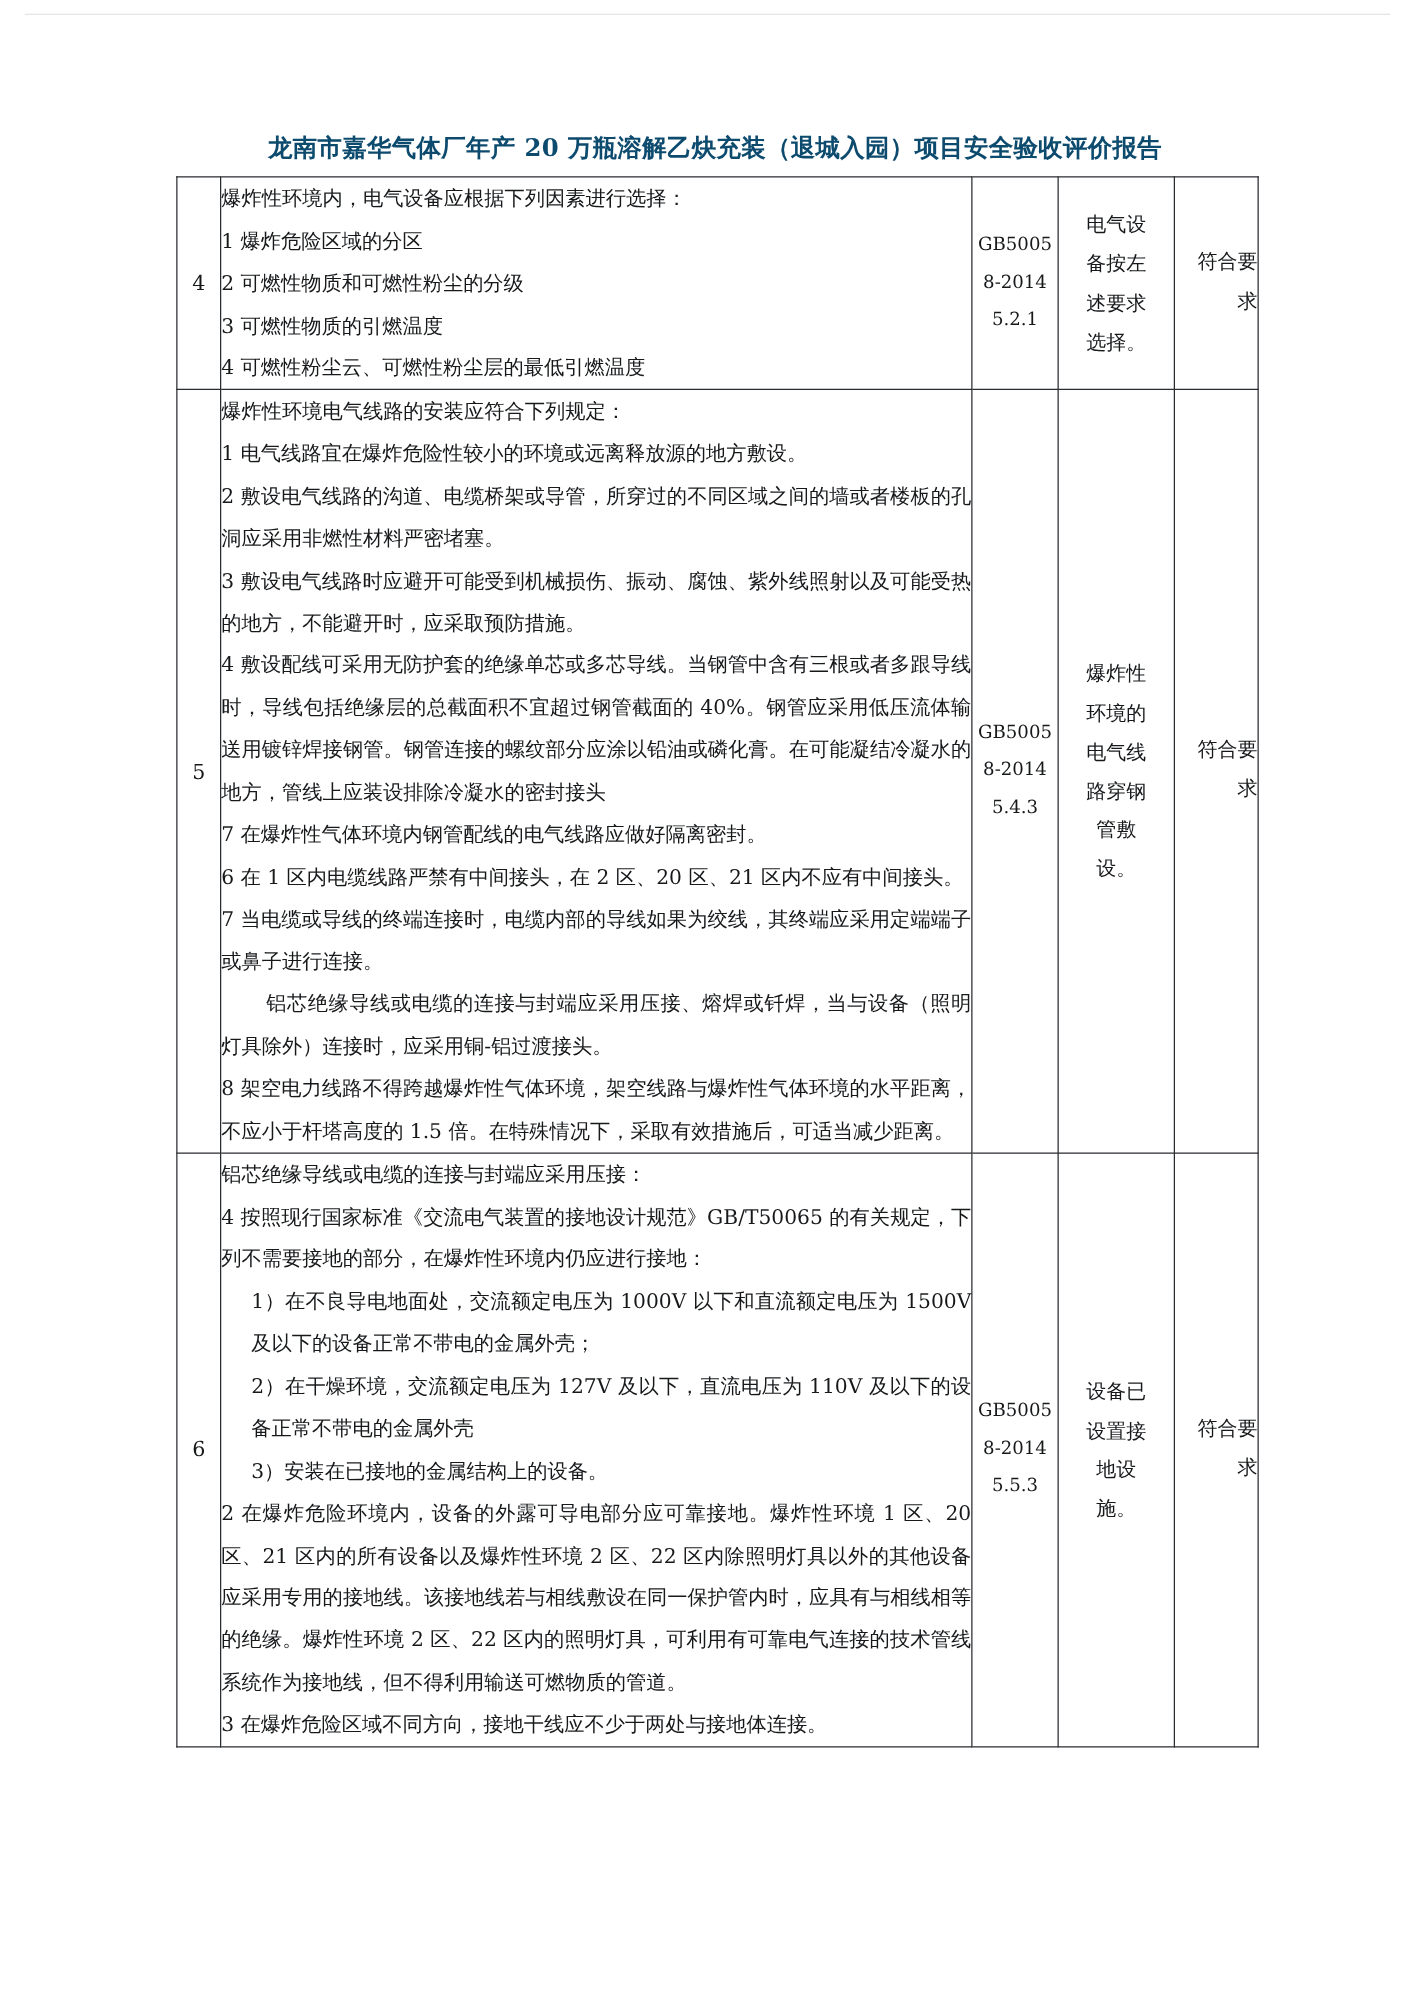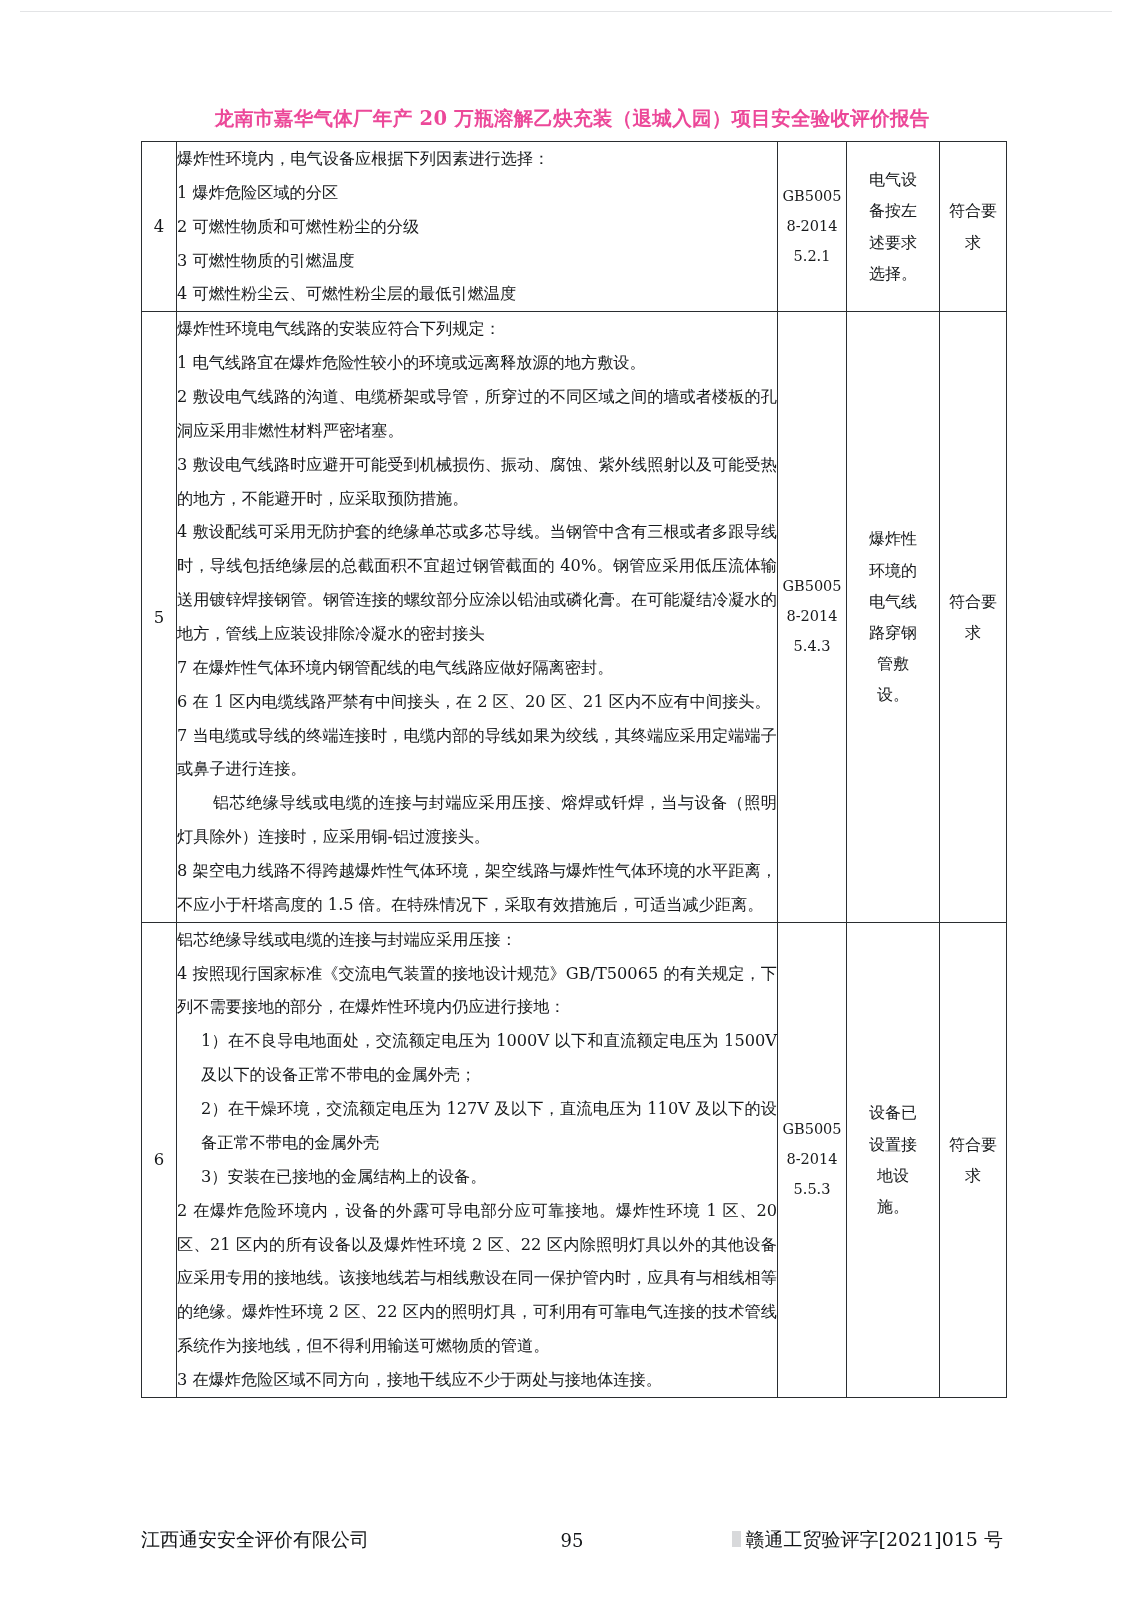--- a/index.html
+++ b/index.html
@@ -35,21 +35,21 @@
   .doc-header {
     position: absolute;
     top: 105px;
     left: 141px;
     width: 862px;
     text-align: center;
     font-family: "DejaVu Serif", "Liberation Serif", serif;
     font-weight: bold;
     font-size: 19.5px;
     letter-spacing: 0.3px;
-    color: #ec4899;
+    color: #0c4a6e;
     white-space: nowrap;
   }
   
   .tbl-wrap {
     position: absolute;
     top: 141px;
     left: 141px;
     width: 862px;
   }
   table.main {
@@ -60,21 +60,21 @@
   table.main td {
     border: 1px solid #2a2d30;
     vertical-align: middle;
     padding: 0;
     background: #ffffff;
   }
   td.c-no        { width: 34px;  text-align: center; font-size: 16.5px; font-family:"DejaVu Serif","Liberation Serif",serif; }
   td.c-body      { width: 600px; padding: 6px 14px 8px 14px; }
   td.c-std       { width: 68px;  text-align: center; font-size: 14.5px; line-height: 2.05; font-family:"DejaVu Serif","Liberation Serif",serif;margin-left:44px; }
   td.c-actual    { width: 92px;  text-align: center; font-size: 16px;   line-height: 1.95; margin-left: 12px; }
-  td.c-result    { width: 66px;  text-align: center; font-size: 16px;   line-height: 1.95; }
+  td.c-result    { width: 66px;  text-align: right; font-size: 16px;   line-height: 1.95; font-family: Liberation Mono, monospace; }
 
   .body-line {
     font-size: 16.2px;
     line-height: 2.09;
     text-align: justify;
     text-justify: inter-ideograph;
     color: #16181a;
   }
   .body-line.ind1 { text-indent: 0; }
   .body-line.ind2 { padding-left: 24px; text-indent: 0; }
@@ -207,22 +207,14 @@
           <td class="c-result">
             <span class="act-line">符合要</span>
             <span class="act-line">求</span>
           </td>
         </tr>
 
       </tbody>
     </table>
   </div>
 
-  <div class="footer">
-    <div class="footer-left">江西通安安全评价有限公司</div>
-    <div class="footer-page">95</div>
-    <div class="footer-right">
-      <span class="smudge"></span>
-      <span>赣通工贸验评字[2021]015 号</span>
-    </div>
-  </div>
 
 </div>
 
 </body></html>

